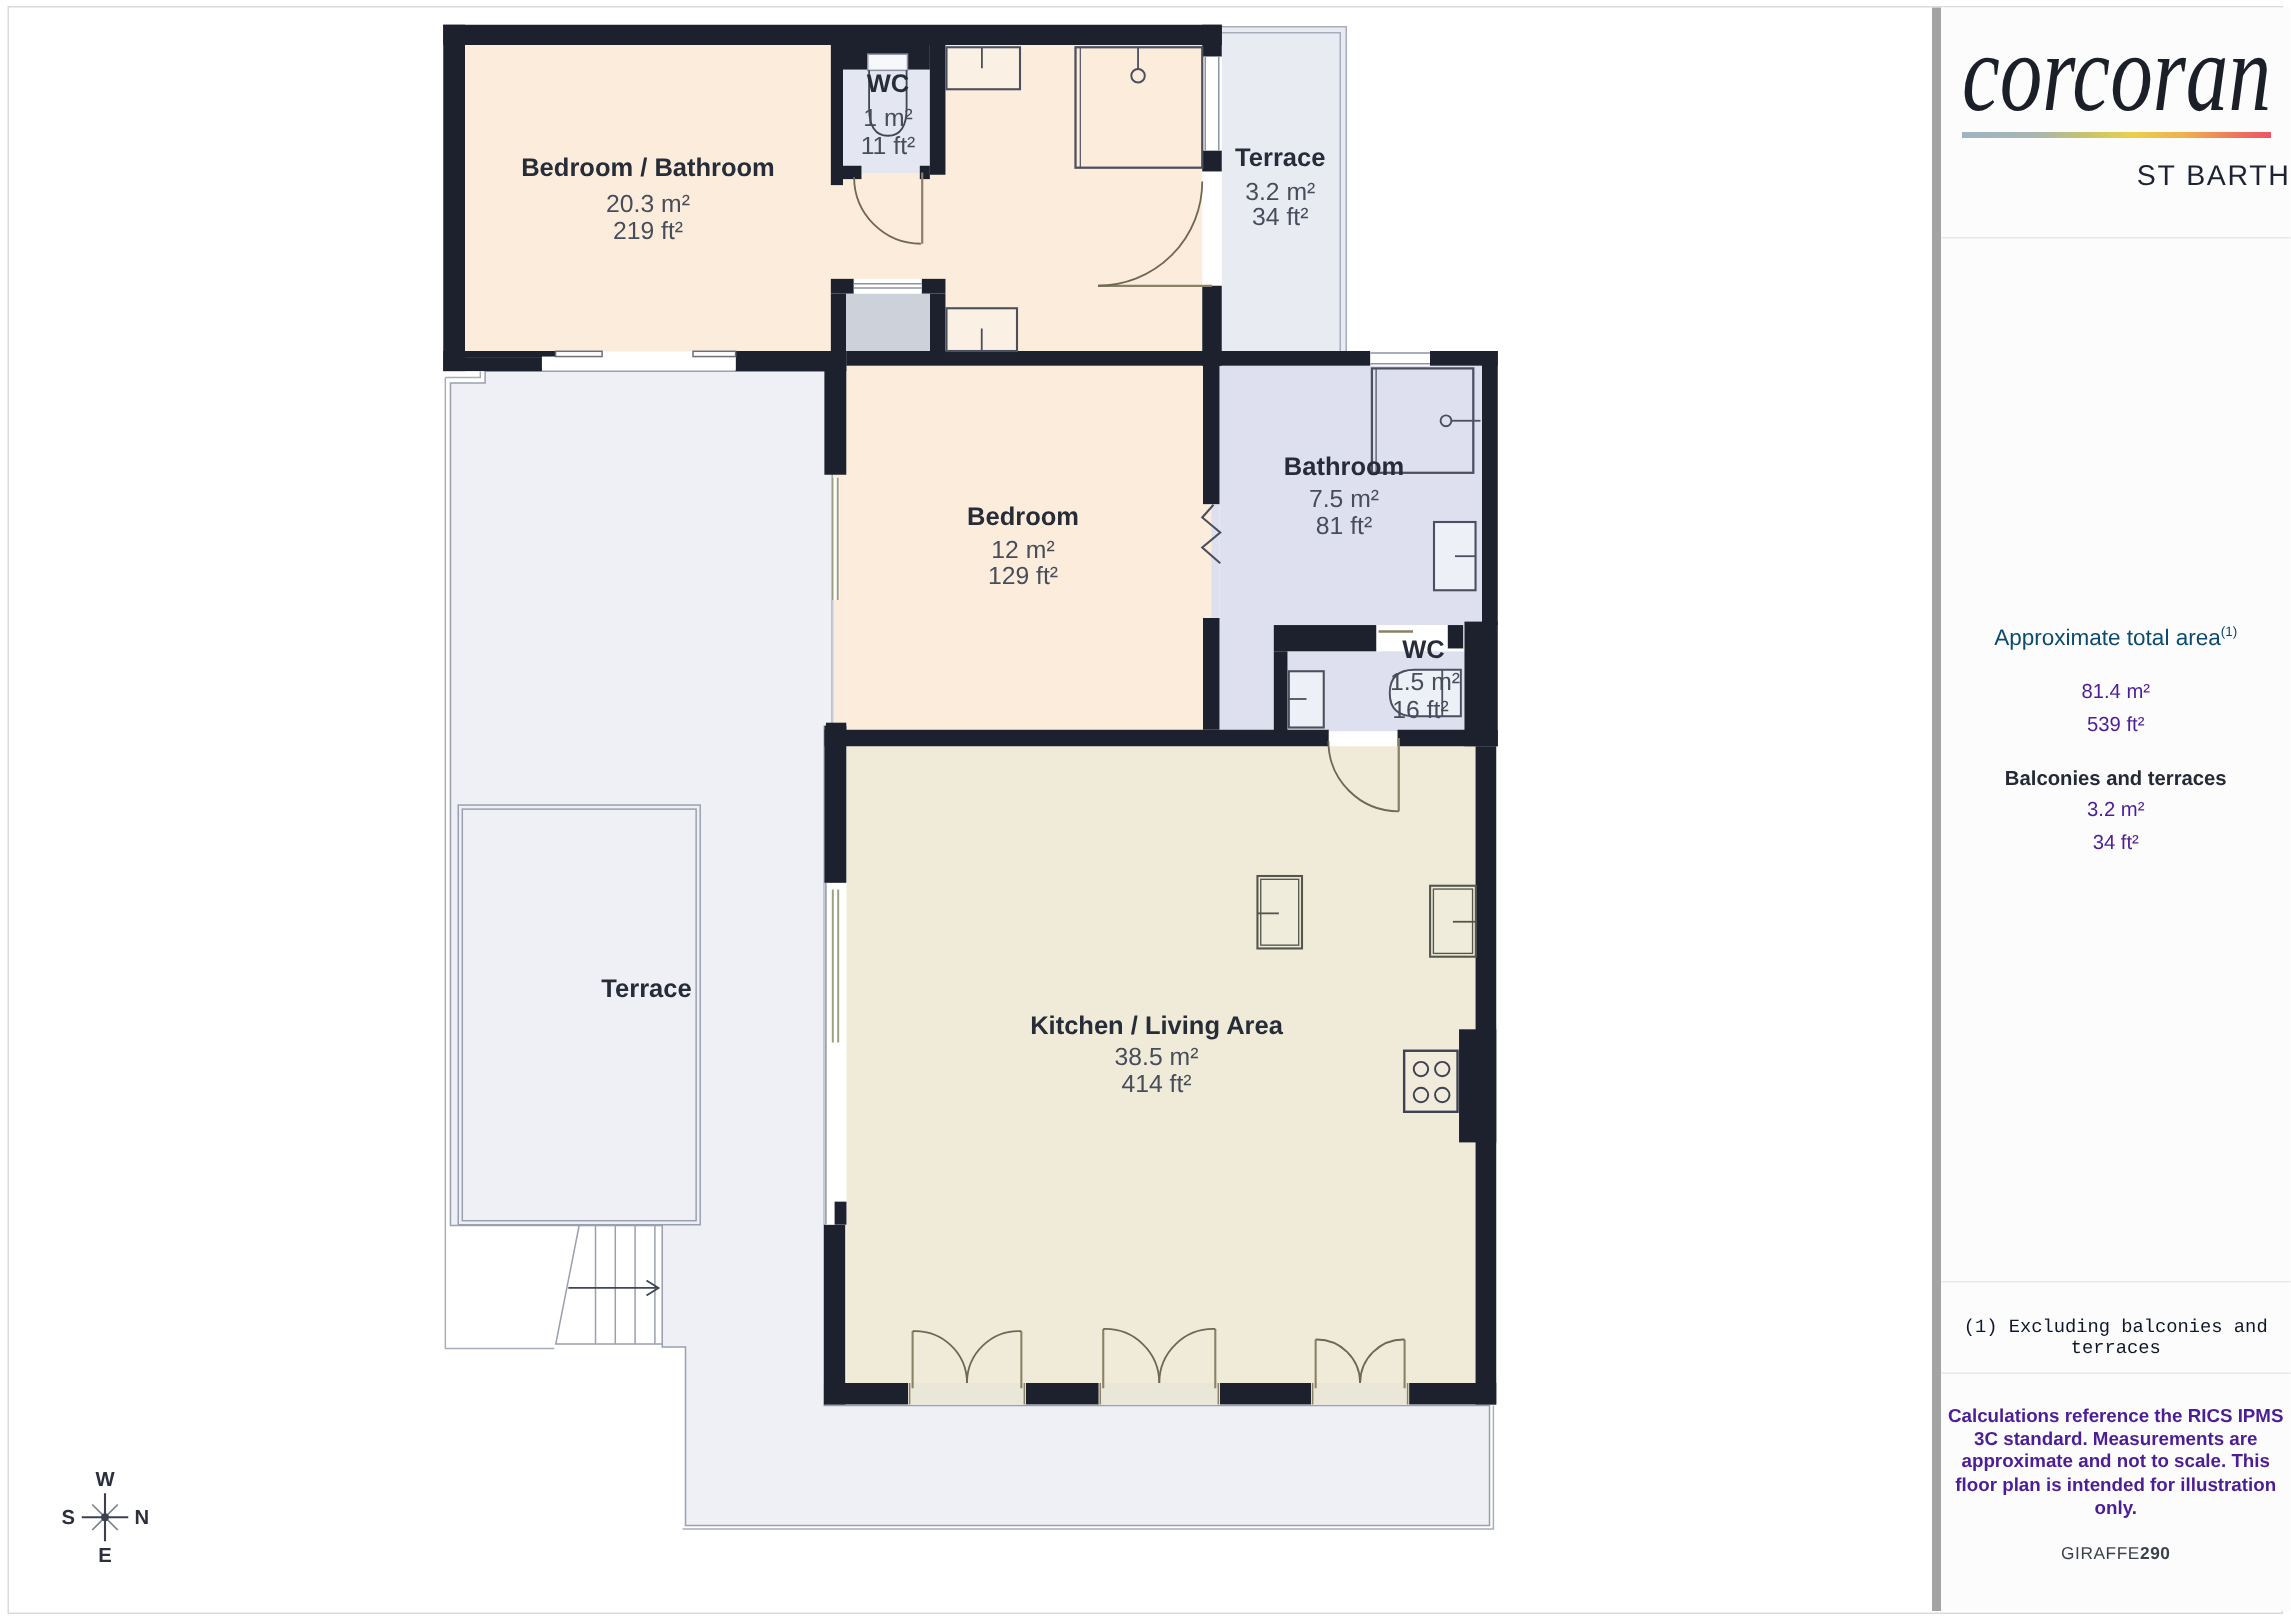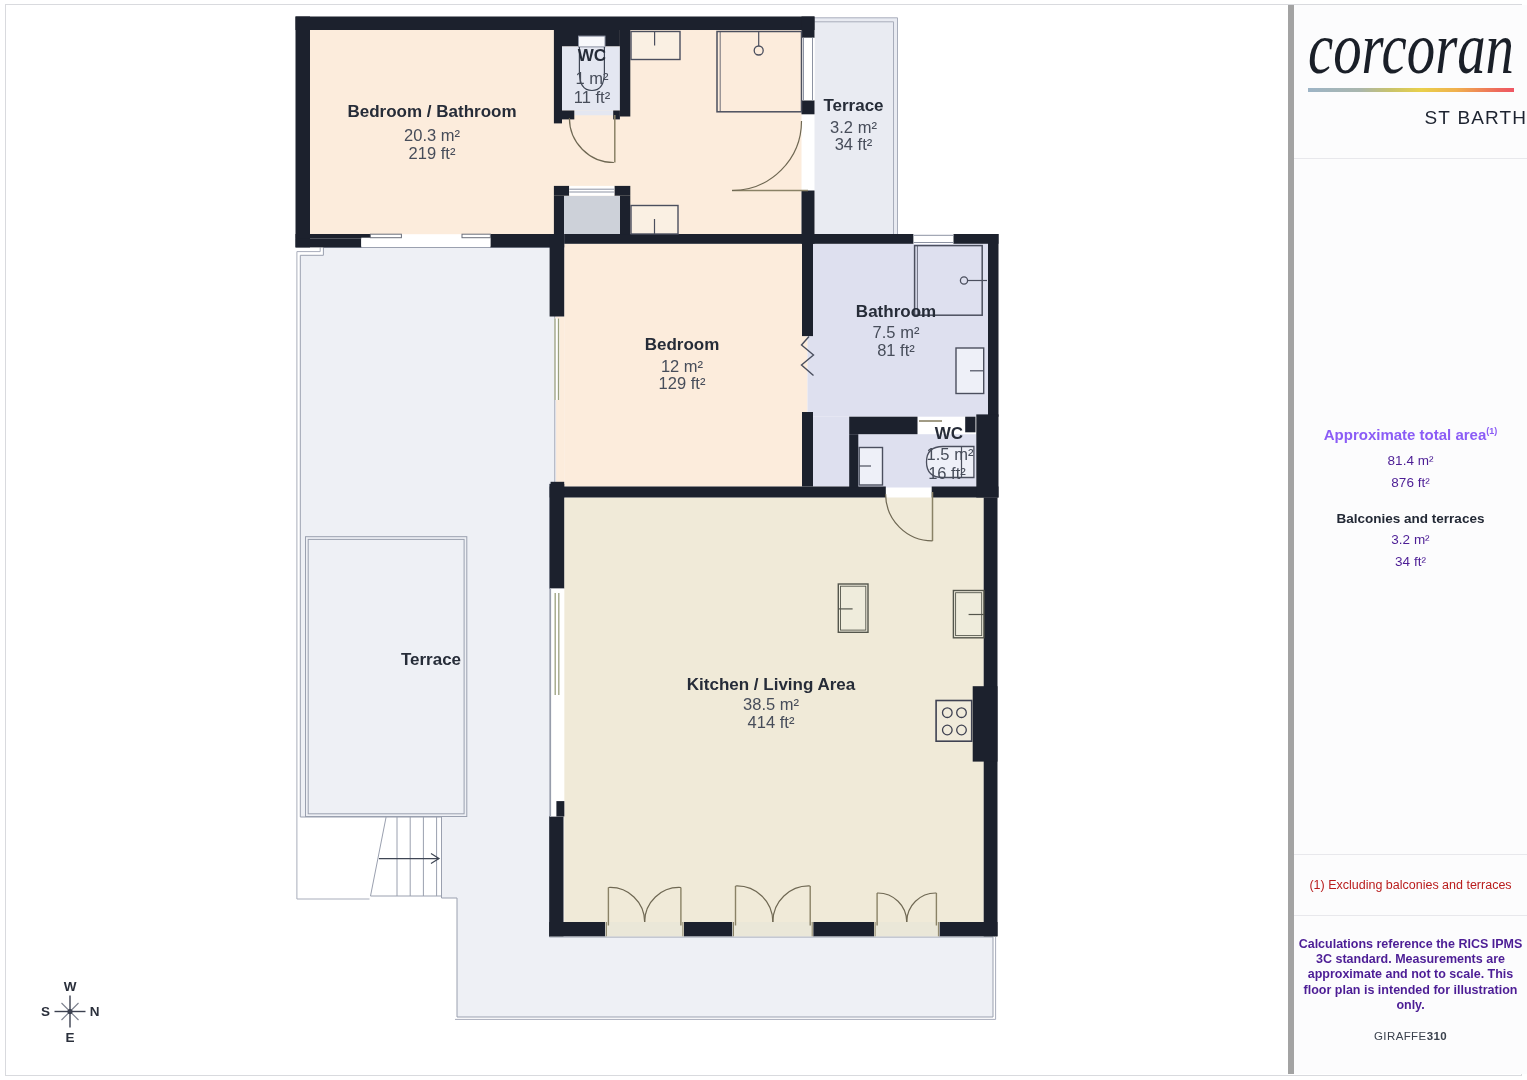--- a/index.html
+++ b/index.html
@@ -201,24 +201,24 @@
 </svg>
 <div id="sidebar">
   <svg style="position:absolute;left:0;top:0;" width="233" height="100">
     <text x="14" y="68" font-family="Liberation Serif, serif" font-style="italic" font-size="74" fill="#1a1f28" textLength="206" lengthAdjust="spacingAndGlyphs">corcoran</text>
   </svg>
   <div style="position:absolute;left:14px;top:82.5px;width:206px;height:4px;
       background:linear-gradient(90deg,#9db4c6 0%,#a9b6ae 25%,#c8c36b 40%,#e9d04b 55%,#f0b04e 72%,#ee6a5c 92%,#ef5564 100%);"></div>
   <div style="position:absolute;left:0;top:102px;width:233px;text-align:right;
       font-size:19px;letter-spacing:1.1px;color:#1d2330;">ST&nbsp;BARTH</div>
   <div class="divider" style="top:153px;"></div>
-  <div class="sb" style="top:421px;font-size:15px;font-weight:bold;color:#8b5cf6;">Approximate total area<span style="font-size:9px;vertical-align:6px;">(1)</span></div>
+  <div class="sb" style="top:411px;font-size:15px;font-weight:normal;color:#0c4a6e;">Approximate total area<span style="font-size:9px;vertical-align:6px;">(1)</span></div>
   <div class="sb" style="top:448px;font-size:13.5px;">81.4 m²</div>
-  <div class="sb" style="top:469.5px;font-size:13.5px;">876 ft²</div>
+  <div class="sb" style="top:469.5px;font-size:13.5px;">539 ft²</div>
   <div class="sb" style="top:505.5px;font-size:13.5px;font-weight:bold;color:#232936;text-align:center;">Balconies and terraces</div>
   <div class="sb" style="top:527px;font-size:13.5px;">3.2 m²</div>
   <div class="sb" style="top:548.5px;font-size:13.5px;">34 ft²</div>
   <div class="divider" style="top:849px;"></div>
-  <div class="sb" style="top:872.5px;font-size:12.5px;color:#b91c1c;">(1) Excluding balconies and terraces</div>
+  <div class="sb" style="top:872.5px;font-size:12.5px;color:#0f172a;font-family:Liberation Mono, monospace;">(1) Excluding balconies and terraces</div>
   <div class="divider" style="top:910px;"></div>
   <div class="sb" style="top:932px;font-size:12.5px;color:#4c1d95;line-height:15.2px;font-weight:bold;">Calculations reference the RICS IPMS<br>3C standard. Measurements are<br>approximate and not to scale. This<br>floor plan is intended for illustration<br>only.</div>
-  <div class="sb" style="top:1024.5px;font-size:11.5px;letter-spacing:0.4px;color:#3a414d;">GIRAFFE<b>310</b></div>
+  <div class="sb" style="top:1024.5px;font-size:11.5px;letter-spacing:0.4px;color:#3a414d;">GIRAFFE<b>290</b></div>
 </div>
 
 </body></html>

